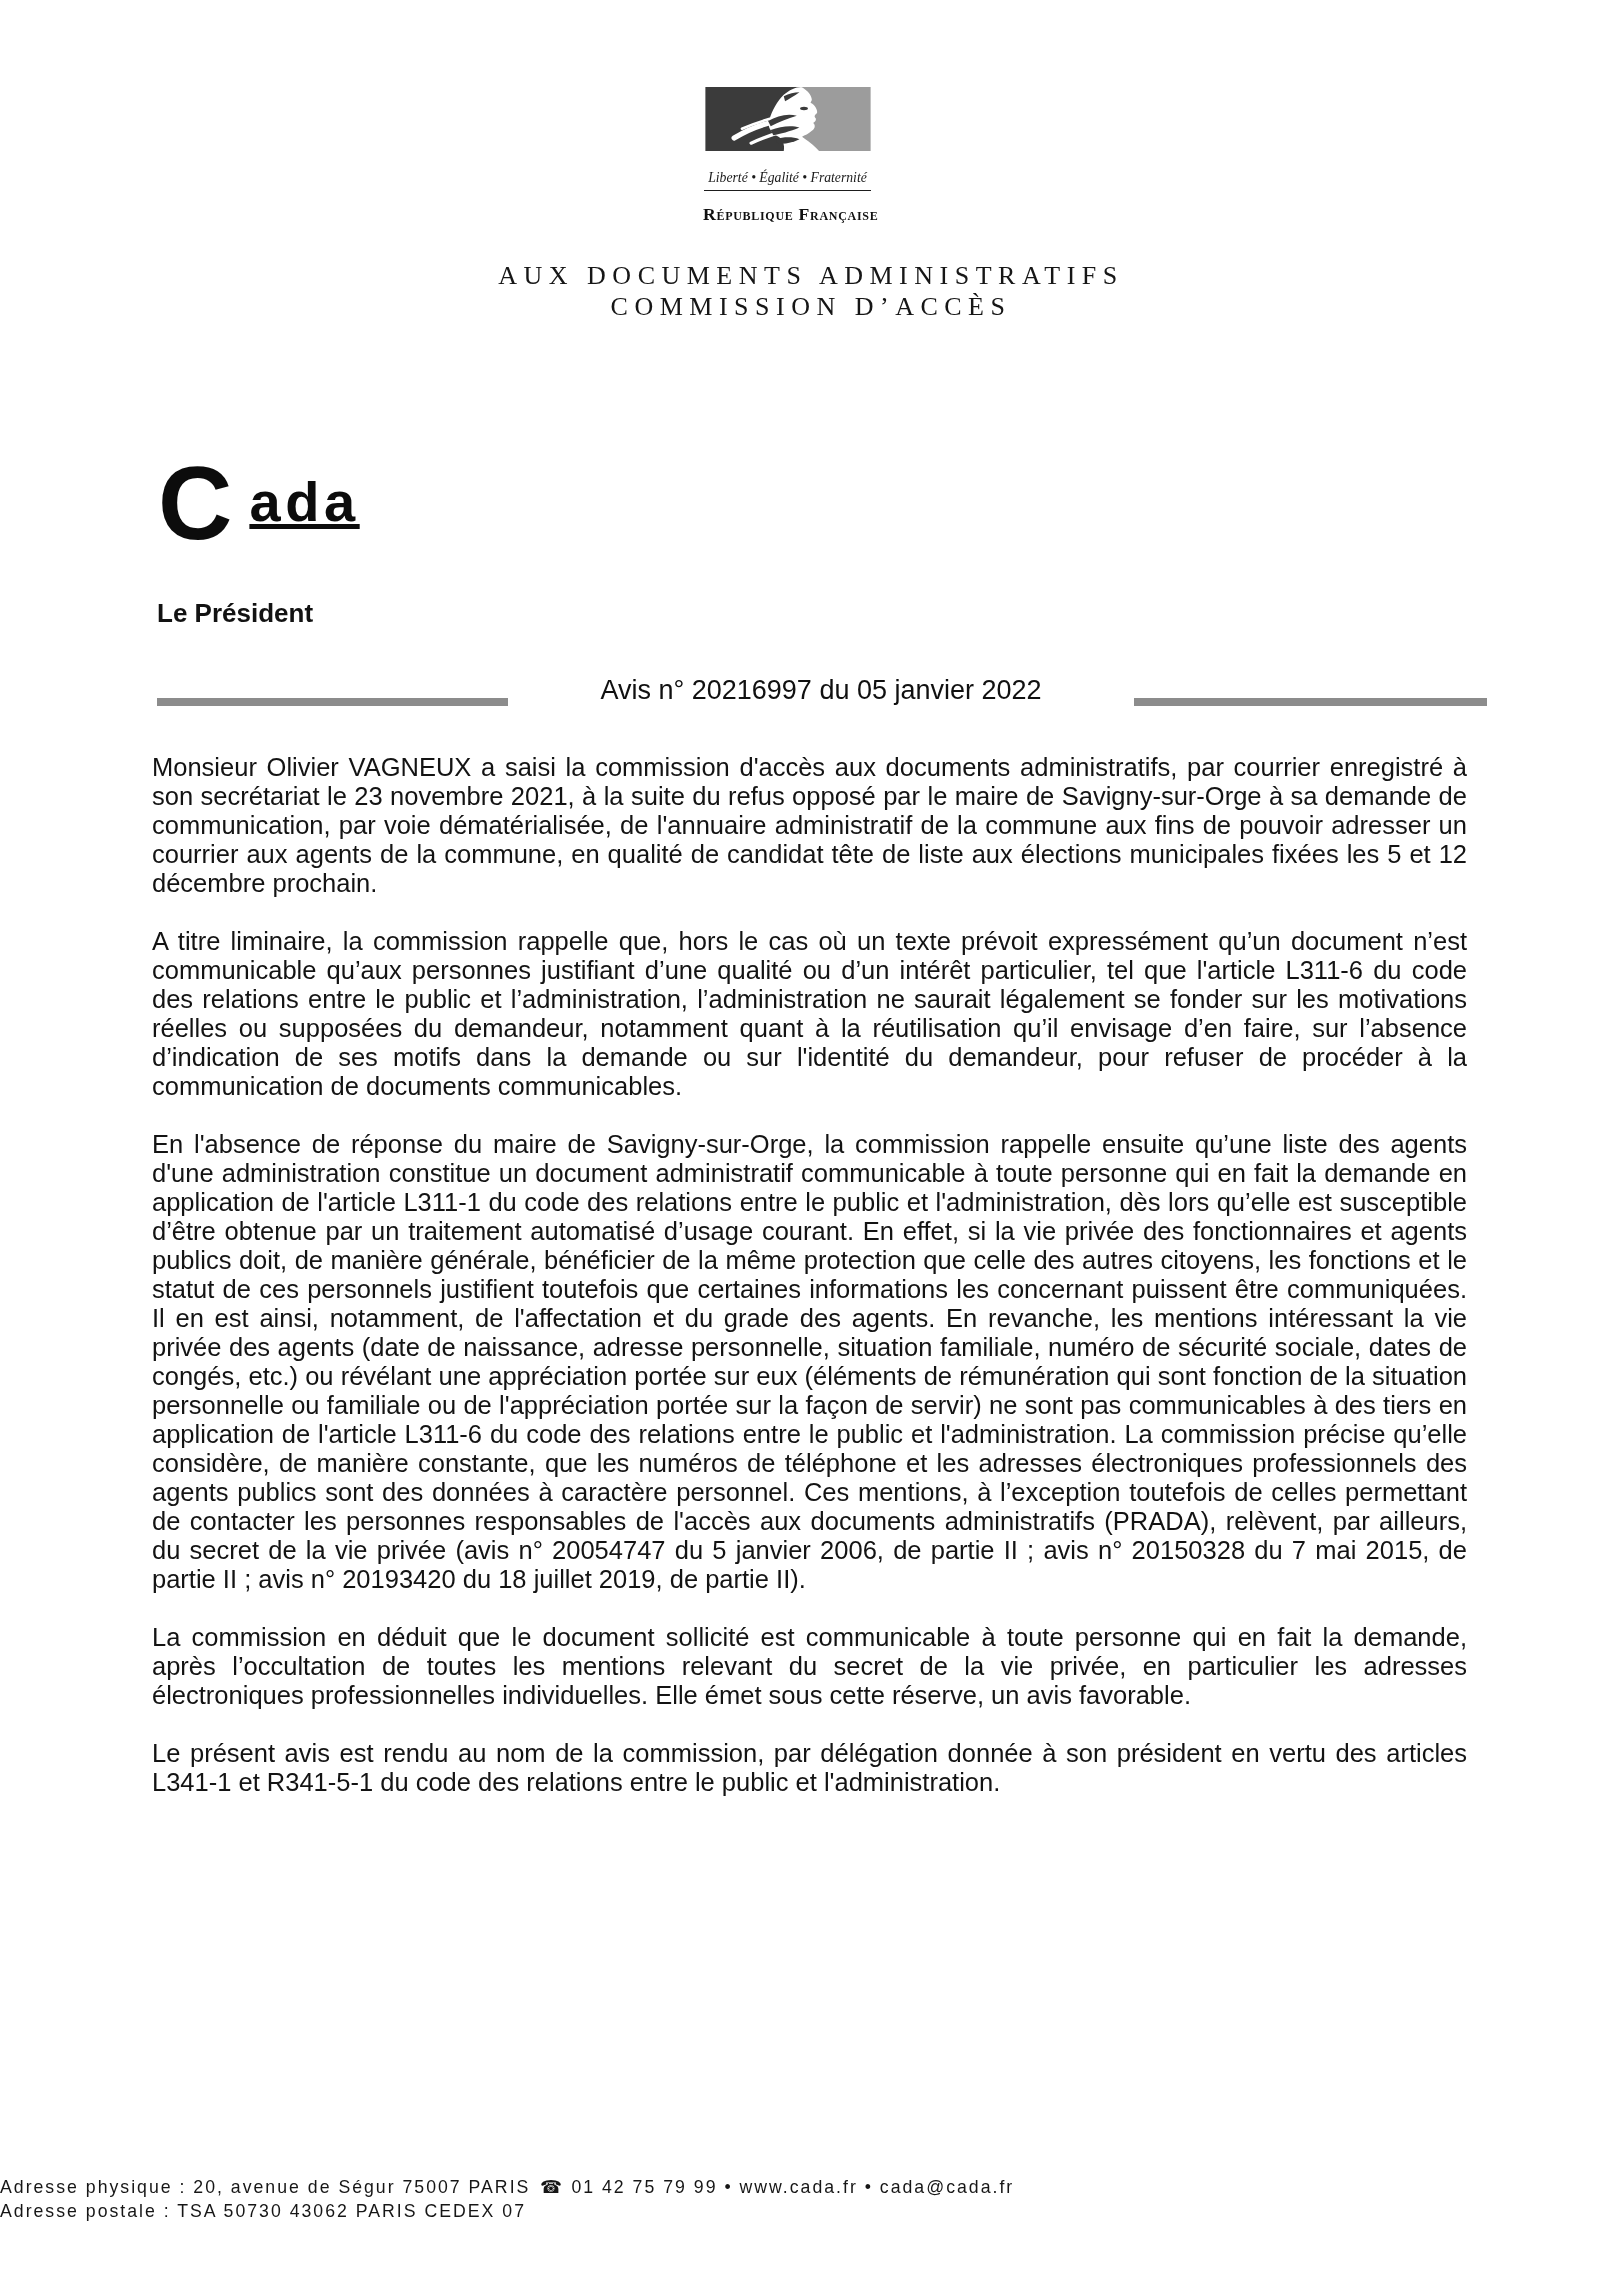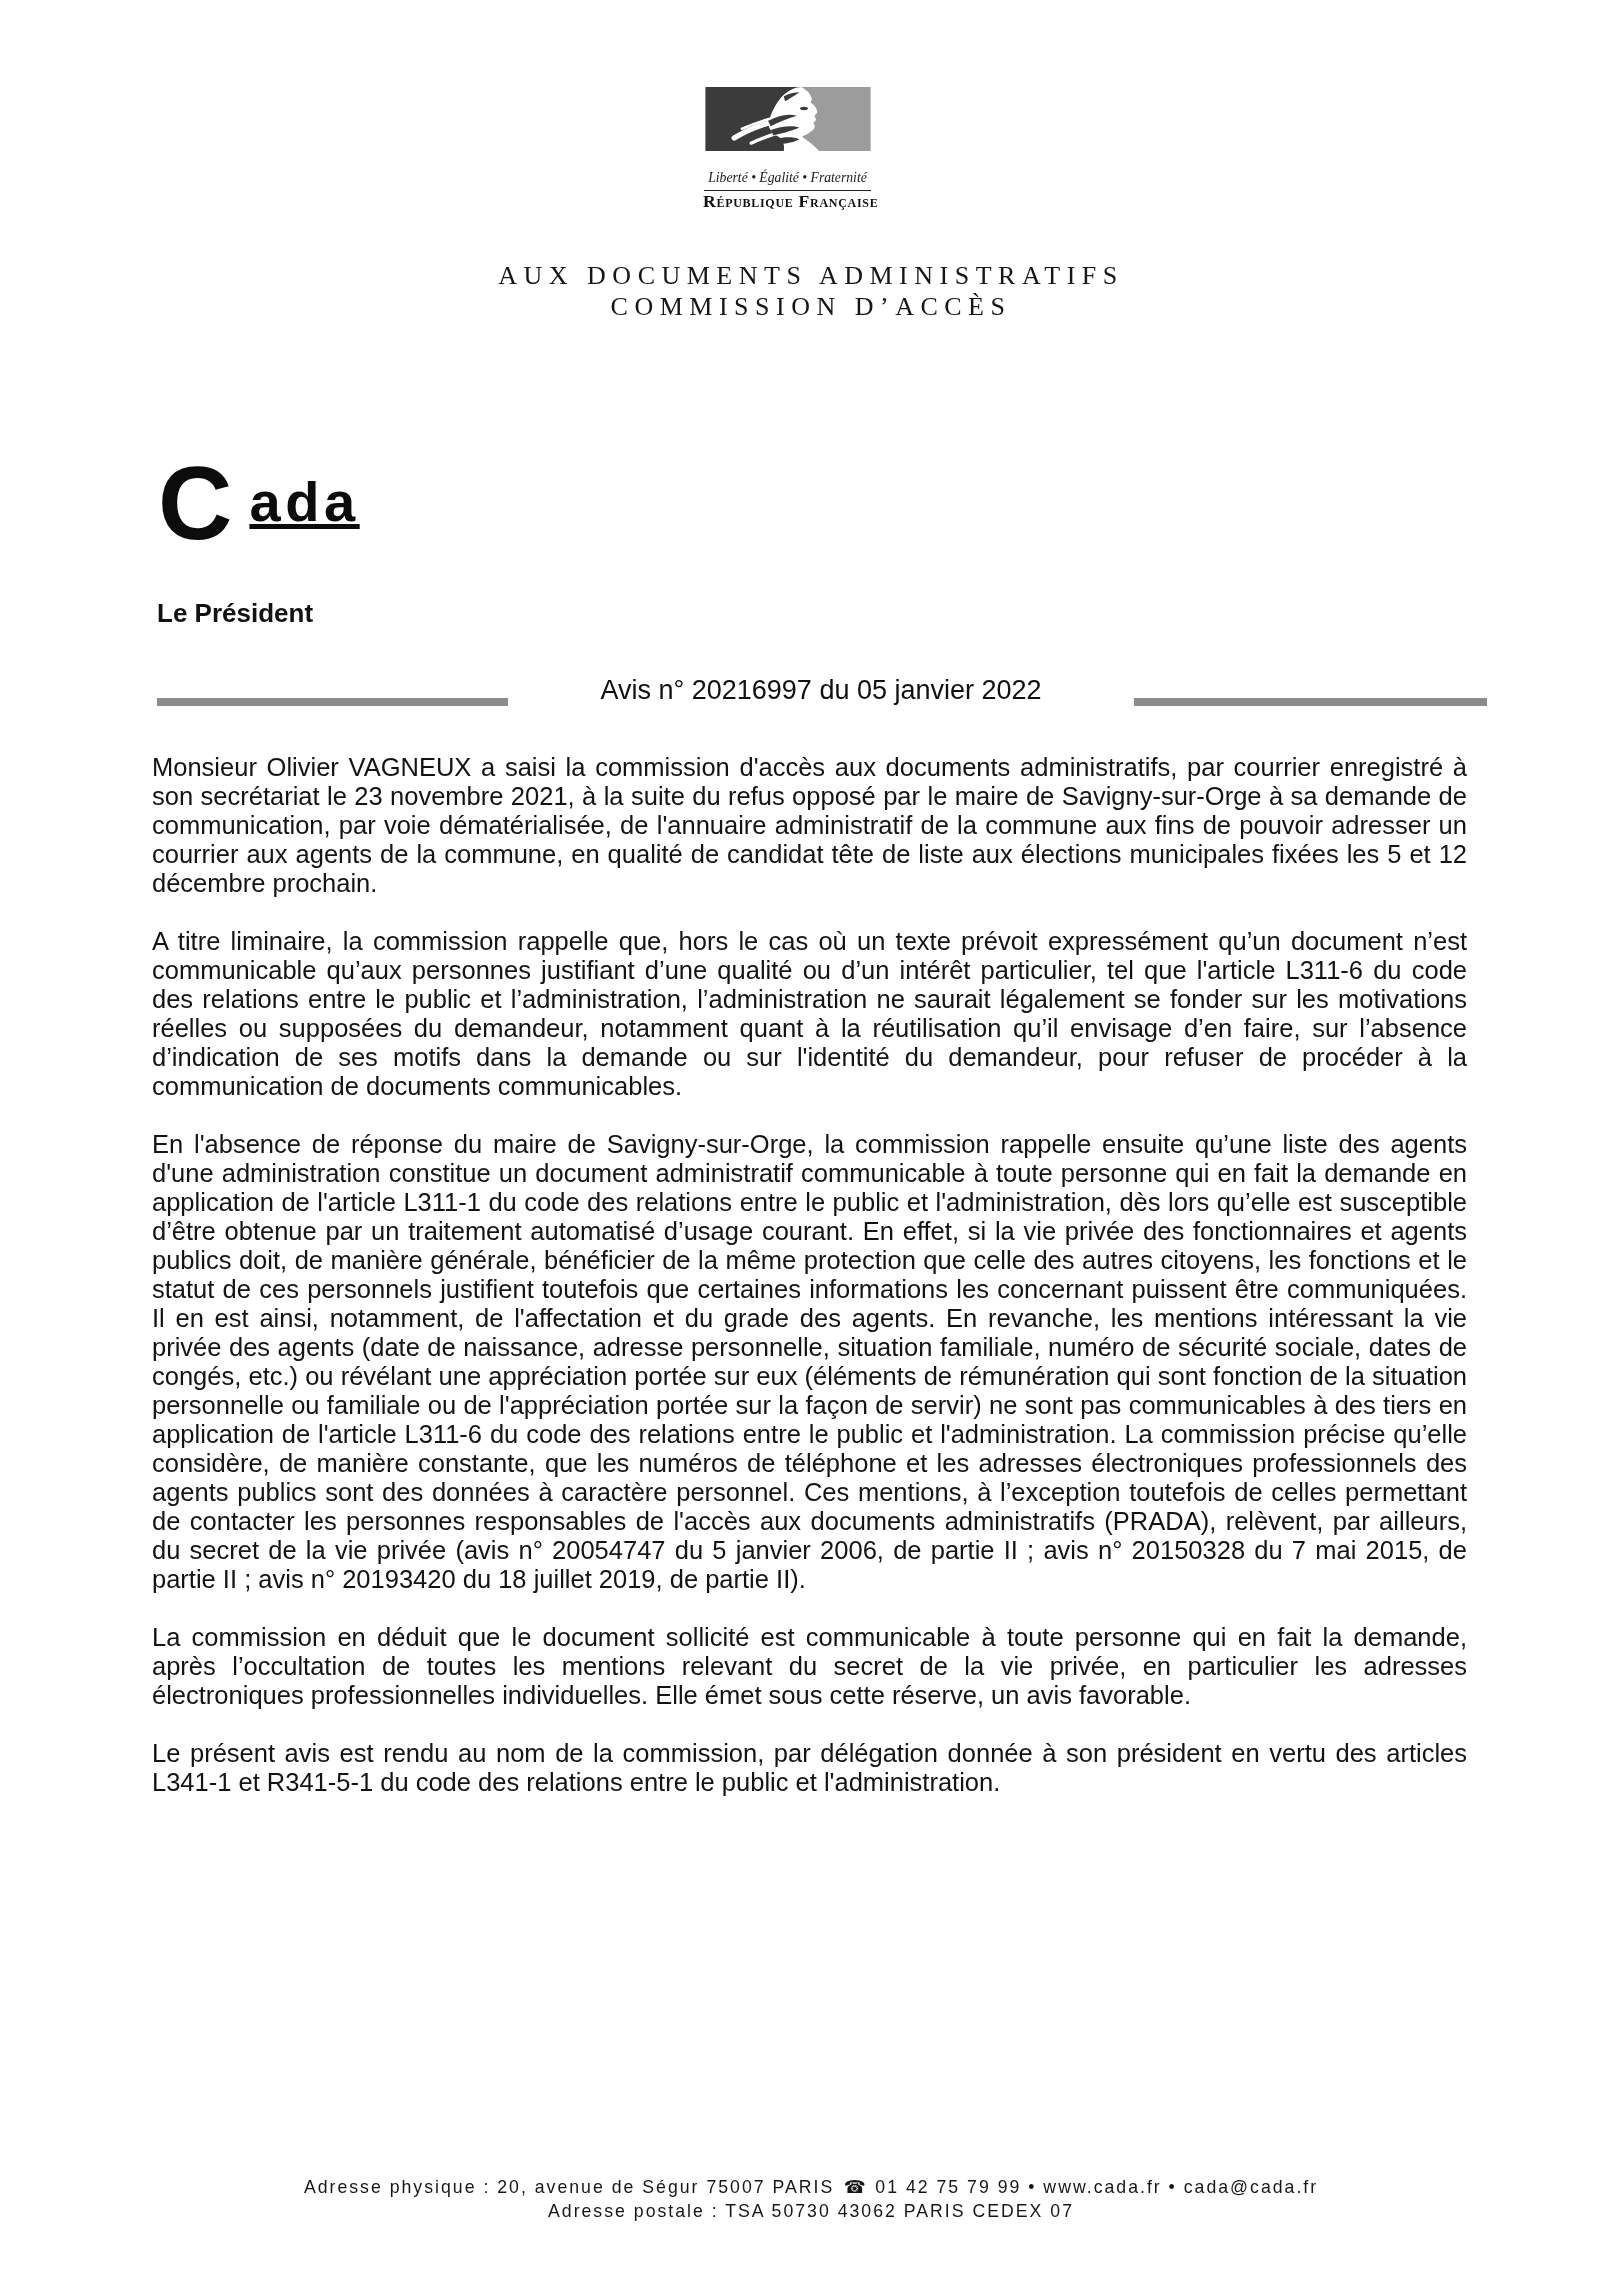--- a/index.html
+++ b/index.html
@@ -24,21 +24,21 @@
   .motto {
     margin-top:19px;
     font-family:"Liberation Serif", serif;
     font-style:italic;
     font-size:13.7px;
     white-space:nowrap;
     color:#1a1a1a;
   }
   .motto-rule { height:1.3px; background:#1d1d1d; margin:3.9px 1.3px 0 1.3px; }
   .republic {
-    margin-top:0;
+    margin-top:13px;
     font-family:"Liberation Serif", serif;
     font-weight:bold;
     font-variant:small-caps;
     letter-spacing:0.7px;
     font-size:17.7px;
     white-space:nowrap;
     color:#111;
   }
 
   
@@ -85,21 +85,21 @@
     position:absolute; left:152px; top:753px; width:1328px;
     font-size:25.5px; line-height:29px;
     text-align:justify; text-justify:inter-word;
     color:#131313;
   }
   .body-text p { margin:0 13px 29px 0; }
 
   
   .footer {
     position:absolute; left:0; top:2176px; width:100%;
-    text-align:center;
+    text-align:left;
     font-size:17.7px; line-height:23.6px;
     letter-spacing:2px;
     color:#161616;
     white-space:nowrap;
   }
   .footer .phone { letter-spacing:0; padding:0 2.6px; }
 </style>
 </head>
 <body>
 

